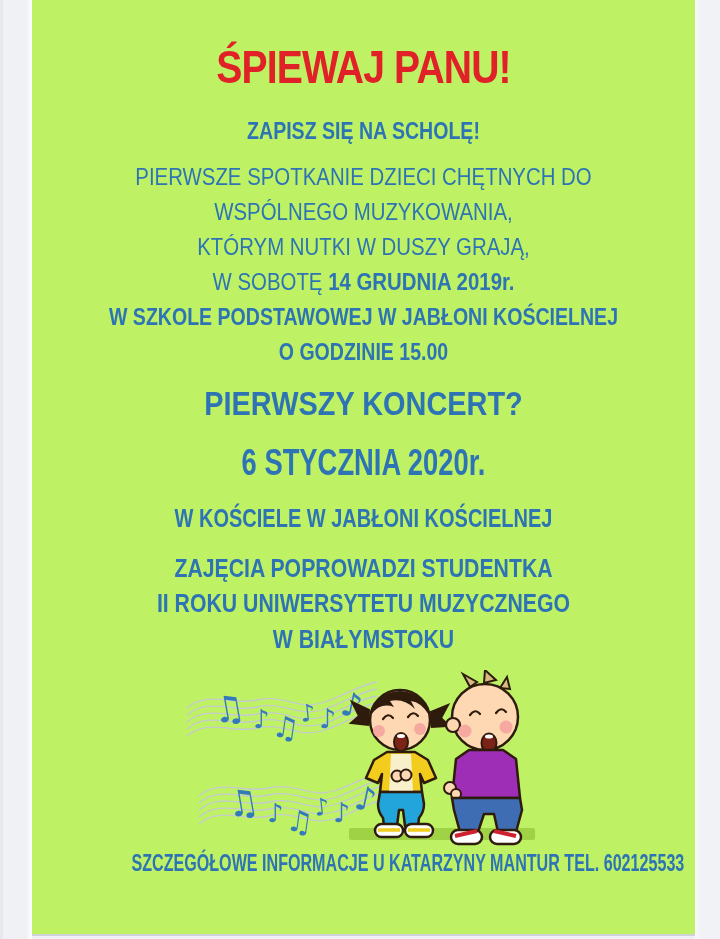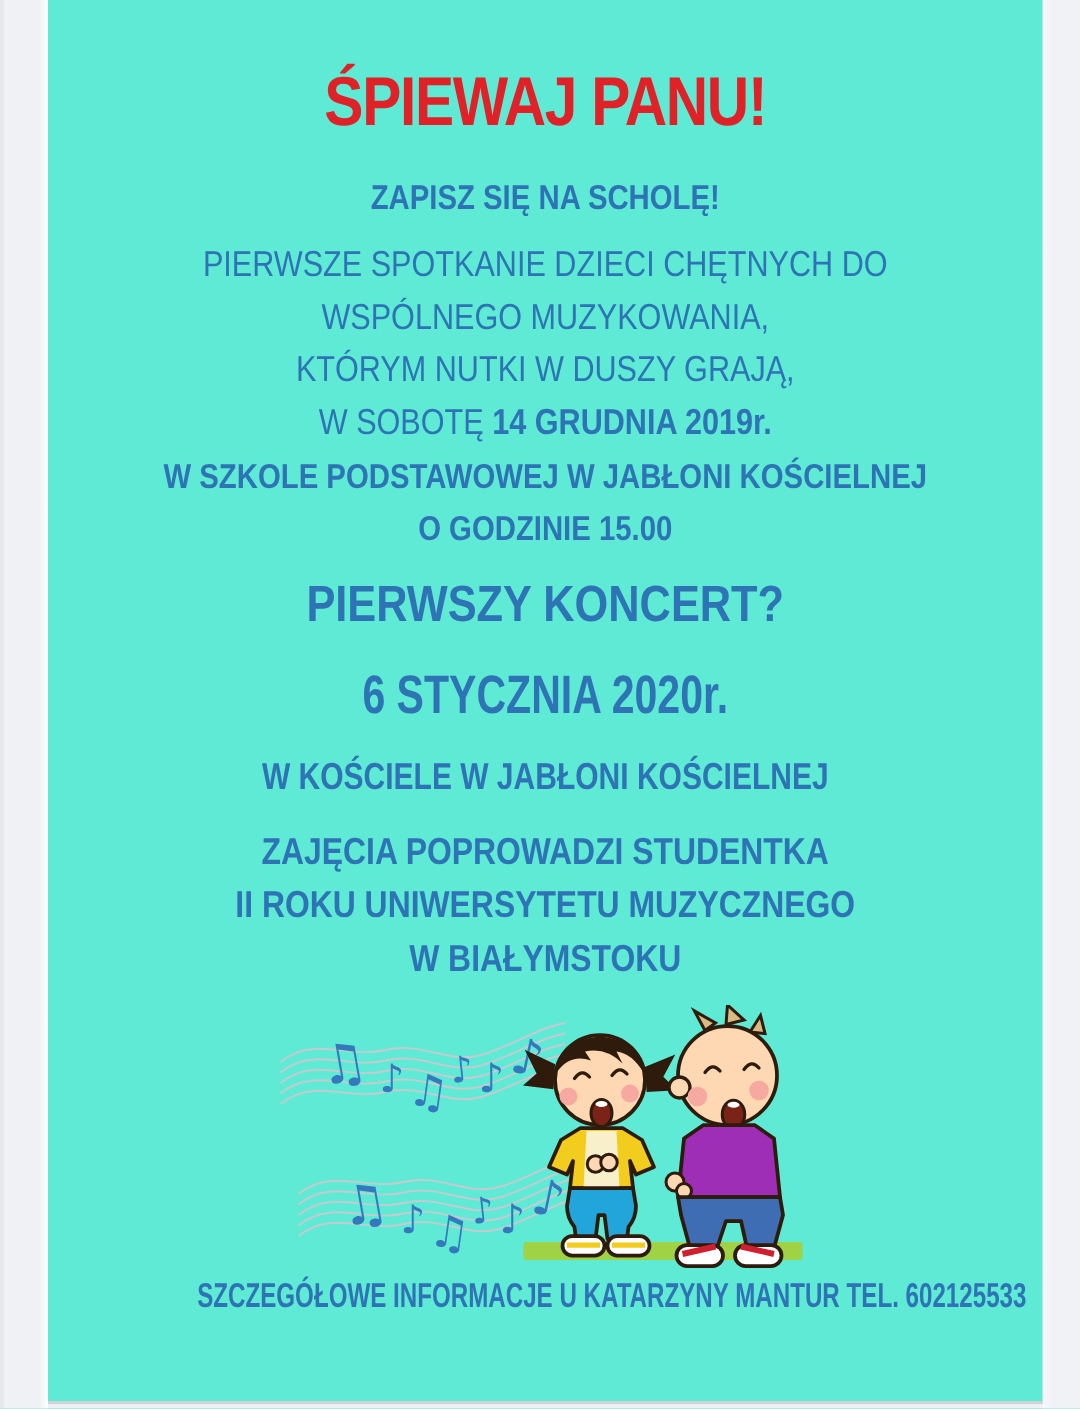--- a/index.html
+++ b/index.html
@@ -8,21 +8,21 @@
     background:#eef0f4;
     font-family:"Liberation Sans",sans-serif;
   }
   .band{position:absolute;top:0;height:939px;}
   .band.left{left:0;width:32px;
     background:linear-gradient(90deg,#e6e8ec 0px,#e6e8ec 3px,#eff1f5 3px,#eff1f5 26px,#ffffff 32px);}
   .band.right{left:695px;width:25px;
     background:linear-gradient(90deg,#f8f9fb 0px,#f1f2f6 6px);}
   .poster{
     position:absolute;left:32px;top:0;width:663px;height:934px;
-    background:#5eead4;border-bottom:2px solid #cfd2d7;
+    background:#bef264;border-bottom:2px solid #cfd2d7;
   }
   .line{
     position:absolute;left:0;width:100%;text-align:center;white-space:nowrap;
     color:var(--text-blue,#2e74b5);font-weight:700;line-height:1.12;
     transform:scaleX(.85);
   }
   .reg{font-weight:400;}
   .title{top:42px;font-size:46px;color:var(--title-red,#e02127);letter-spacing:-1px;}
   .subtitle{top:119px;font-size:23px;}
   .intro1{top:164px;font-size:24px;font-weight:400;}

